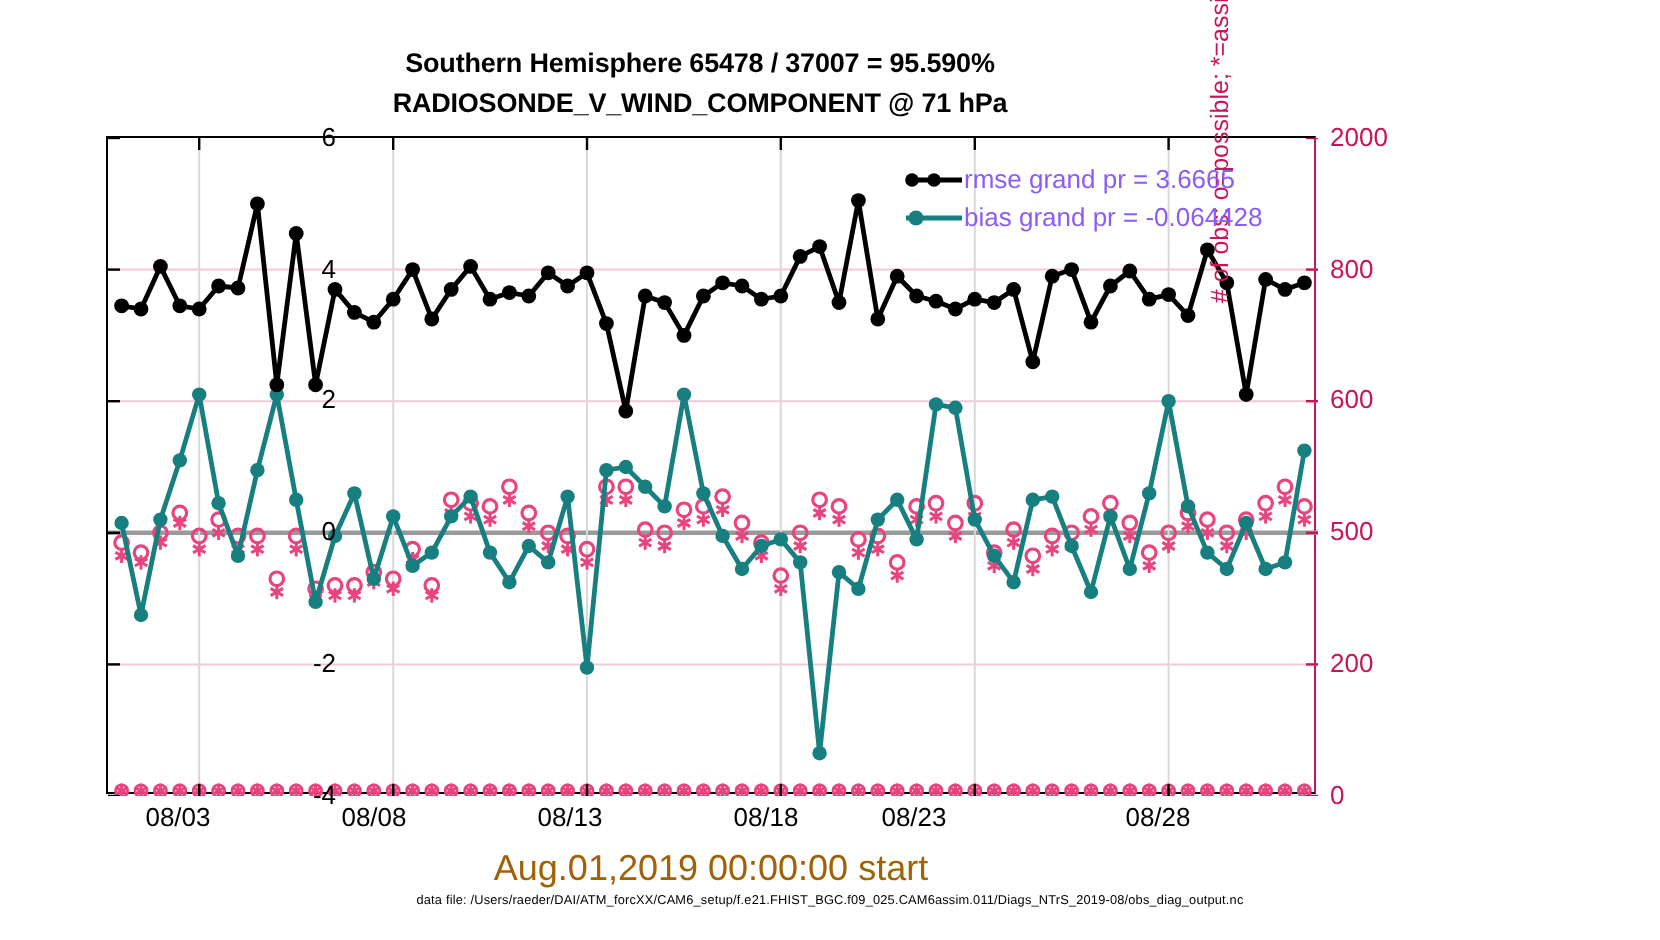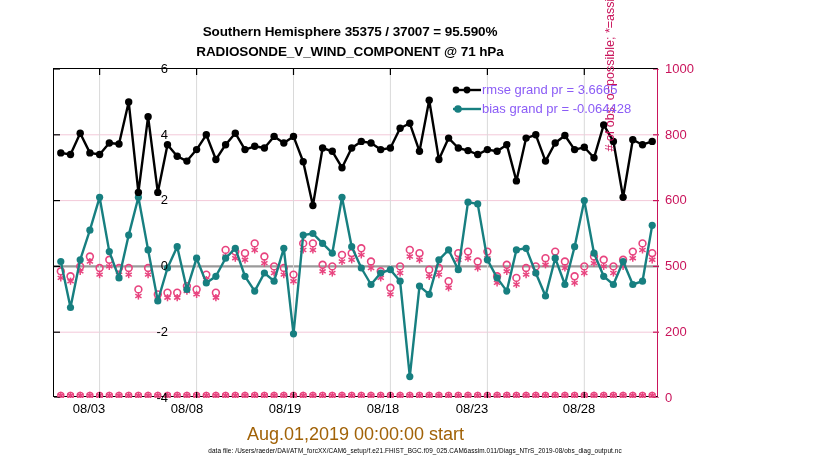--- a/index.html
+++ b/index.html
@@ -33,21 +33,21 @@
   .legend{position:absolute;left:452px;top:80px;font-size:13px;color:#8b5cf6;
      line-height:19px;white-space:nowrap;}
   .legend div{height:19px;}
 </style>
 </head>
 <body>
 
 <div id="root">
 
   <div class="title-block">
-    <div>Southern Hemisphere 35375 / 37007 = 95.590%</div>
+    <div>Southern Hemisphere 65478 / 37007 = 95.590%</div>
     <div>RADIOSONDE_V_WIND_COMPONENT @ 71 hPa</div>
   </div>
 
   <div class="plot-frame right-edge">
     <svg class="chart" id="chart-svg" width="605" height="329">
         <line x1="0" y1="65.8" x2="605" y2="65.8" stroke="#f3c9d9" stroke-width="1"></line>
         <line x1="0" y1="131.6" x2="605" y2="131.6" stroke="#f3c9d9" stroke-width="1"></line>
         <line x1="0" y1="197.4" x2="605" y2="197.4" stroke="#9a9a9a" stroke-width="2.2"></line>
         <line x1="0" y1="263.2" x2="605" y2="263.2" stroke="#f3c9d9" stroke-width="1"></line>
         <line x1="45.6" y1="0" x2="45.6" y2="329" stroke="#d9d9d9" stroke-width="1"></line>
@@ -705,32 +705,32 @@
       </svg>
   </div>
 
   <div class="ytick" style="top:62px;">6</div>
   <div class="ytick" style="top:128px;">4</div>
   <div class="ytick" style="top:193px;">2</div>
   <div class="ytick" style="top:259px;">0</div>
   <div class="ytick" style="top:325px;">-2</div>
   <div class="ytick" style="top:391px;">-4</div>
 
-  <div class="ytick-r" style="left:665px;top:62px;">1000</div>
+  <div class="ytick-r" style="left:665px;top:62px;">2000</div>
   <div class="ytick-r" style="left:665px;top:128px;">800</div>
   <div class="ytick-r" style="left:665px;top:193px;">600</div>
   <div class="ytick-r" style="left:665px;top:259px;">500</div>
   <div class="ytick-r" style="left:665px;top:325px;">200</div>
   <div class="ytick-r" style="left:665px;top:391px;">0</div>
 
   <div class="xtick" style="left:54px;top:401px;">08/03</div>
   <div class="xtick" style="left:152px;top:401px;">08/08</div>
-  <div class="xtick" style="left:250px;top:401px;">08/19</div>
+  <div class="xtick" style="left:250px;top:401px;">08/13</div>
   <div class="xtick" style="left:348px;top:401px;">08/18</div>
-  <div class="xtick" style="left:437px;top:401px;">08/23</div>
+  <div class="xtick" style="left:422px;top:401px;">08/23</div>
   <div class="xtick" style="left:544px;top:401px;">08/28</div>
 
   <div class="ylabel-right"># of obs: o=possible; *=assimilated</div>
   <div class="xlabel">Aug.01,2019 00:00:00 start</div>
 
   <div class="legend">
     <div>
       <svg width="30" height="14" style="vertical-align:-3px">
         <line x1="1" y1="7" x2="29" y2="7" stroke="#000" stroke-width="2.4"></line>
         <circle cx="4" cy="7" r="3.4" fill="#000"></circle>

